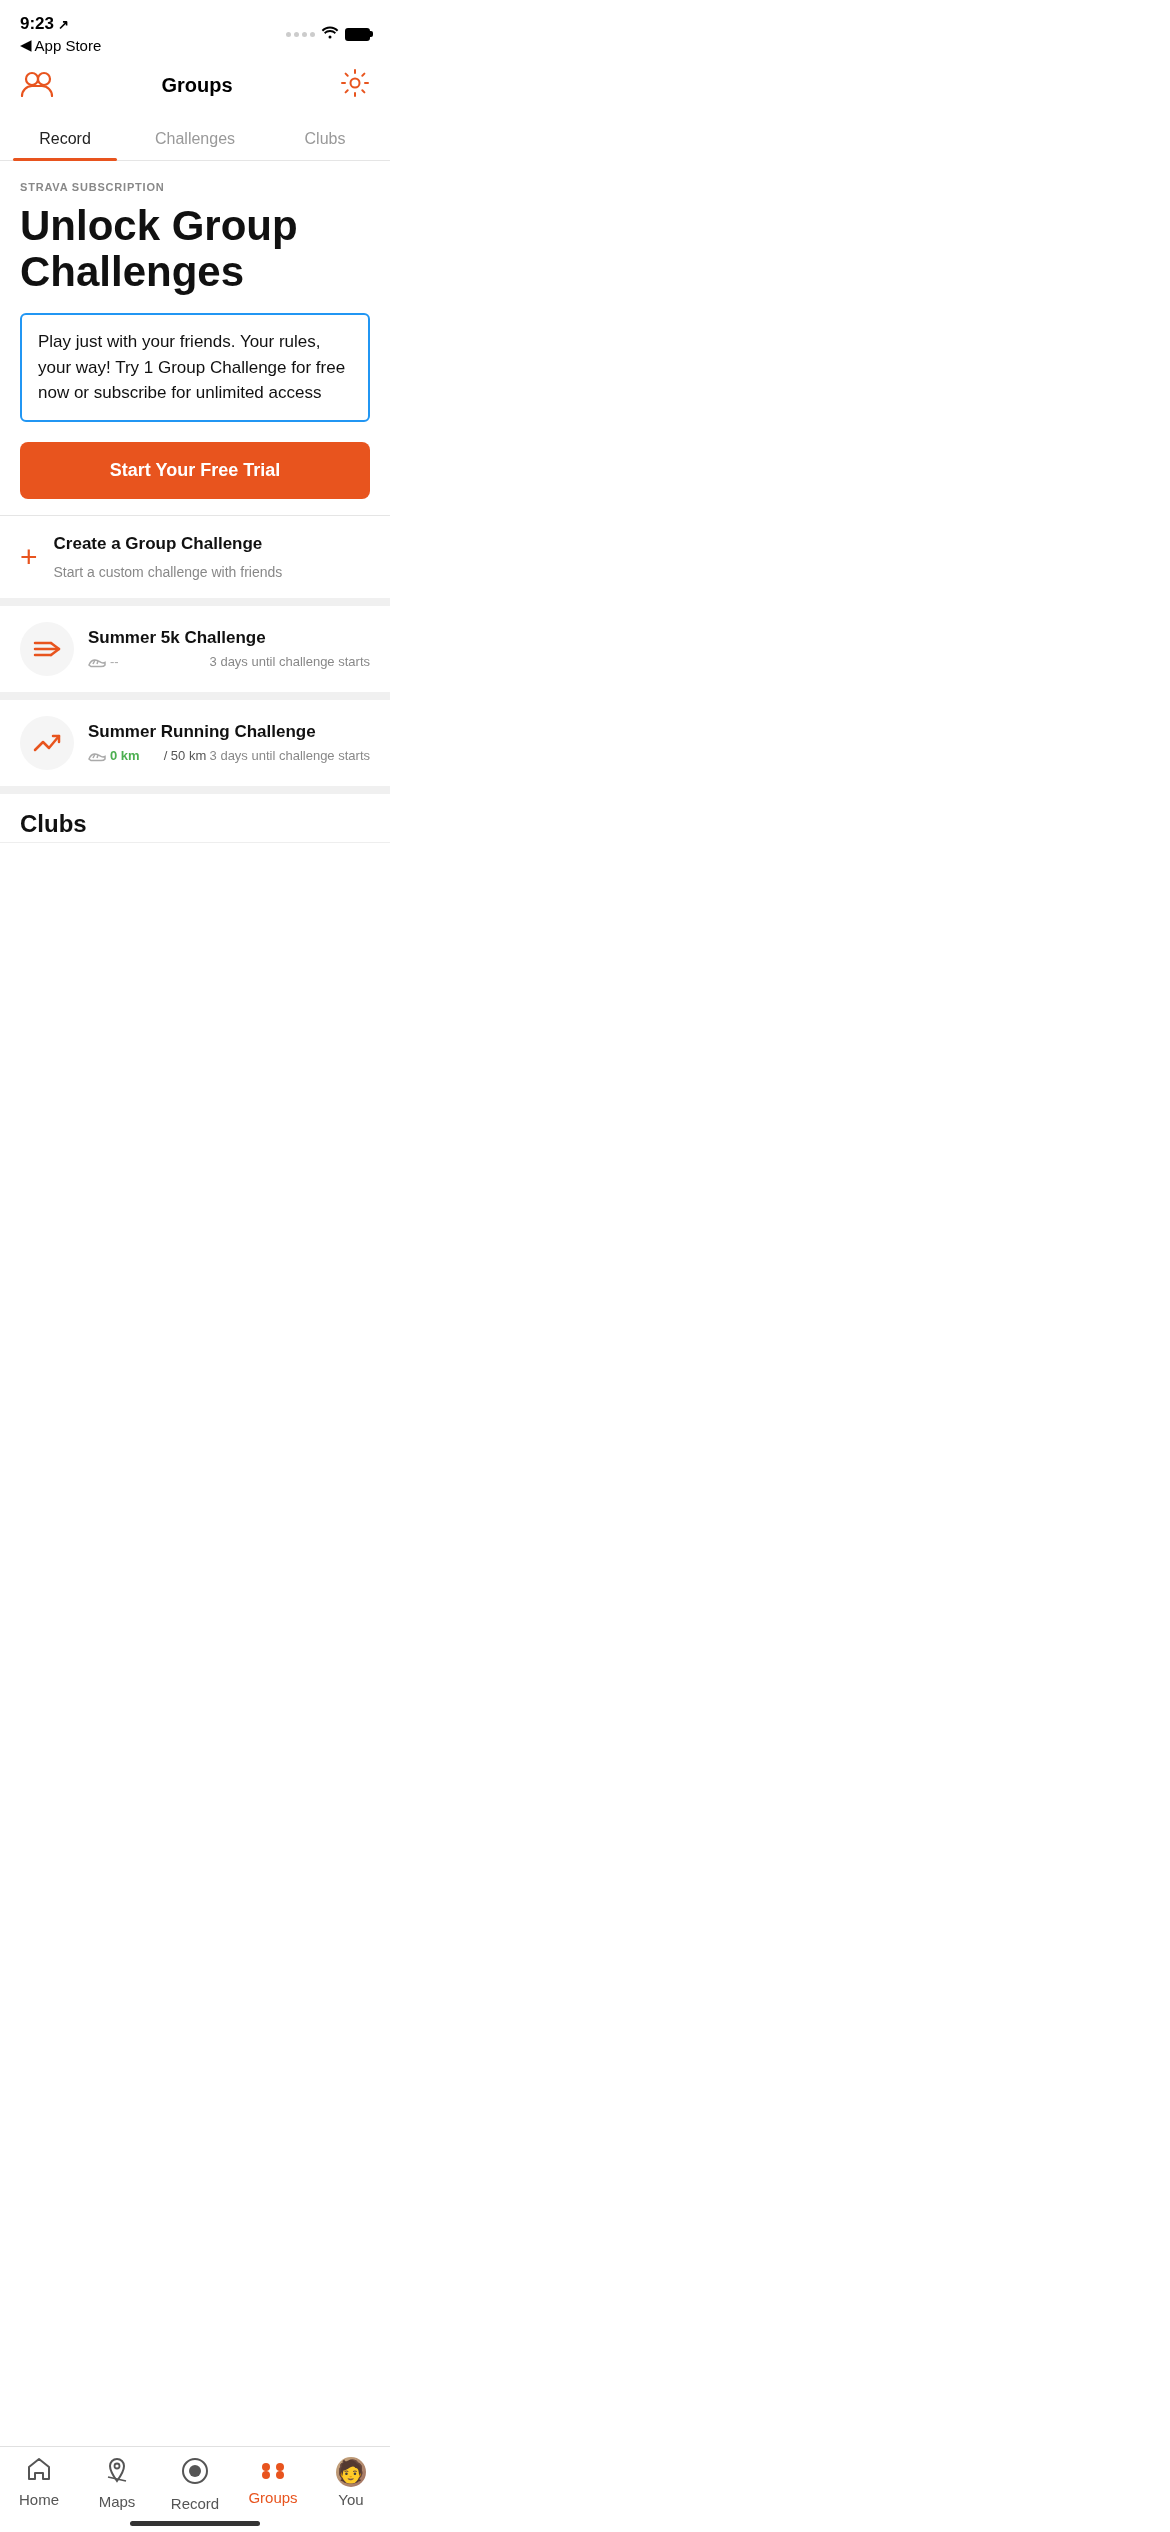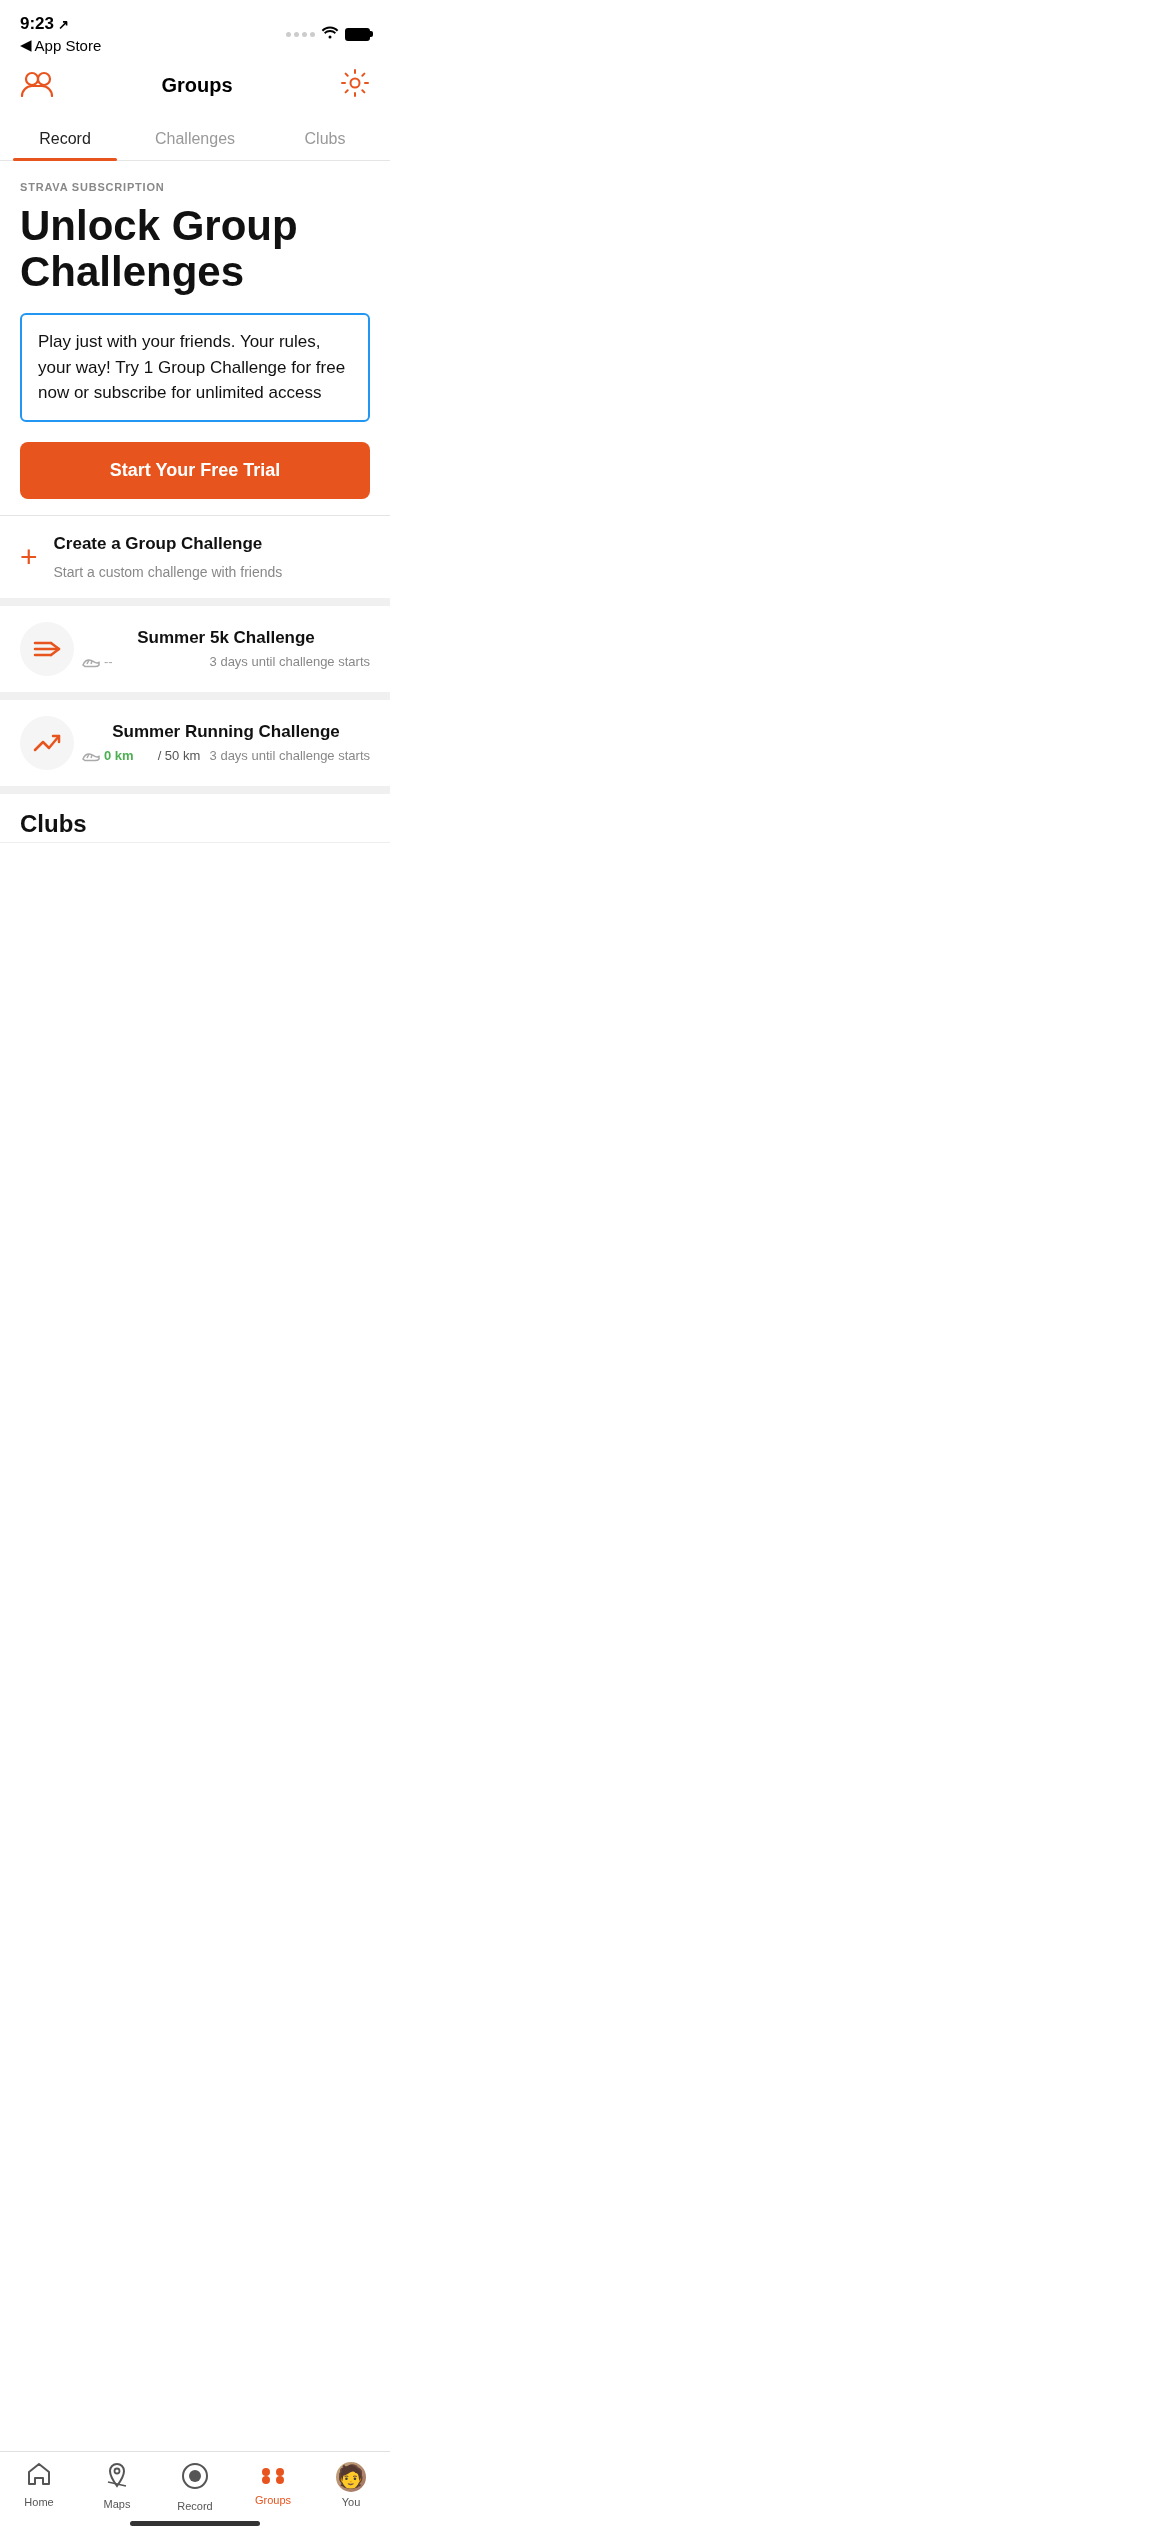--- a/index.html
+++ b/index.html
@@ -178,25 +178,24 @@
     .create-challenge-text p {
       font-size: 14px;
       color: #888;
       margin-top: 10px;
     }
 
     
     .challenge-item {
       display: flex;
       align-items: center;
-      gap: 8px;
+      gap: 14px;
       padding: 16px 20px;
       border-bottom: 8px solid #f0f0f0;
       cursor: pointer;
-      text-align: center;
     }
     .challenge-icon-wrap {
       width: 54px;
       height: 54px;
       border-radius: 50%;
       background: #f5f5f5;
       display: flex;
       align-items: center;
       justify-content: center;
       flex-shrink: 0;
@@ -266,21 +265,21 @@
       flex: 1;
     }
     .nav-icon {
       font-size: 24px;
       color: #555;
     }
     .nav-icon.active {
       color: #E8541E;
     }
     .nav-label {
-      font-size: 11px;
+      font-size: 15px;
       color: #555;
     }
     .nav-label.active {
       color: #E8541E;
     }
 
     
     .avatar {
       width: 30px;
       height: 30px;

